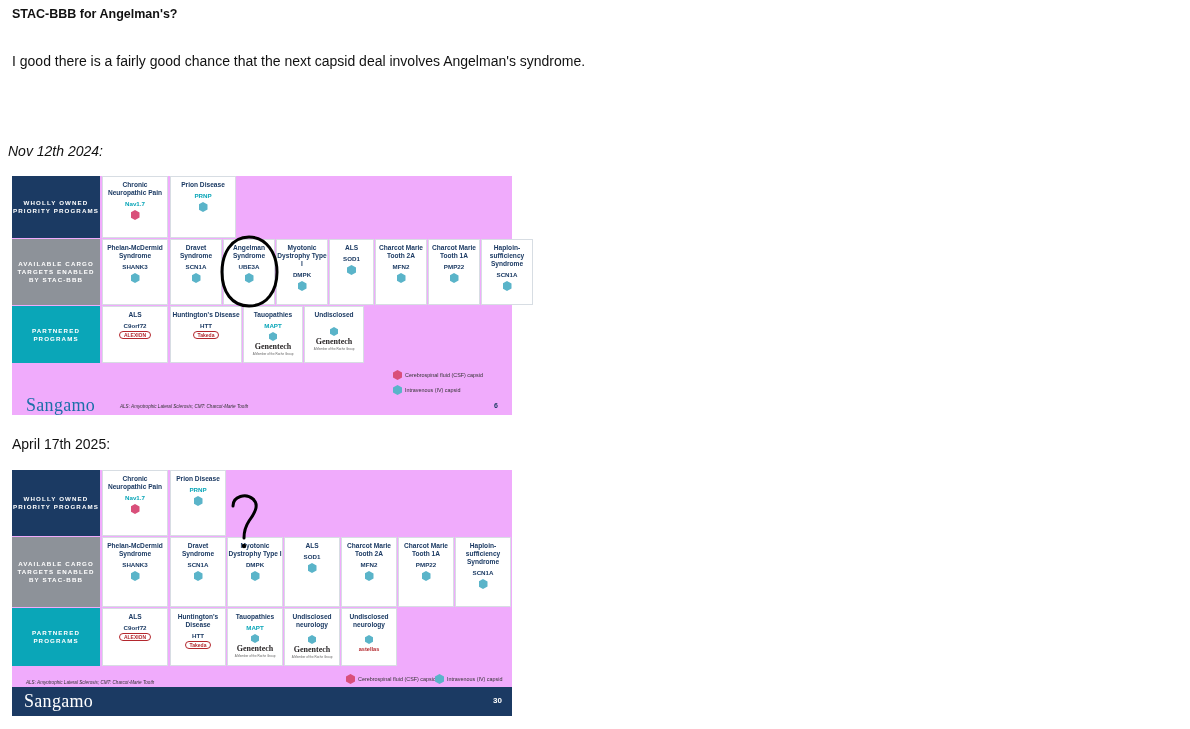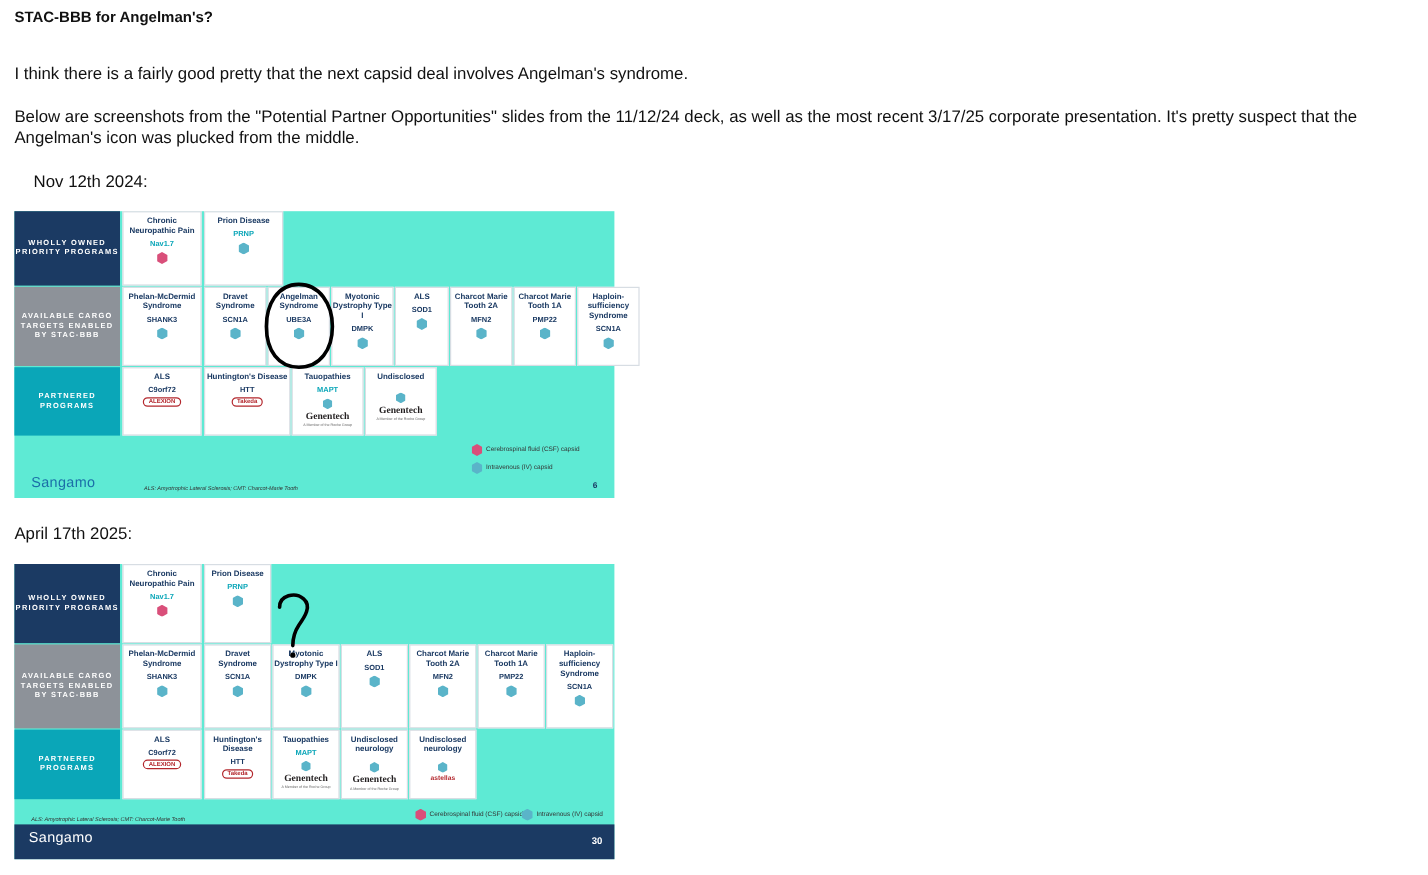--- a/index.html
+++ b/index.html
@@ -6,25 +6,25 @@
   body{
     width:1190px;height:729px;background:#ffffff;
     font-family:"Liberation Sans", sans-serif;
     color:#111;overflow:hidden;position:relative;
   }
   .page{position:relative;width:1190px;height:675px;}
   .post-title{position:absolute;left:12px;top:7px;font-size:12.5px;font-weight:bold;color:#111;}
   .para{position:absolute;font-size:14px;color:#111;line-height:17px;}
   .p1{left:12px;top:53px;}
   .p2{left:12px;top:89px;width:1170px;}
-  .p3{left:28px;top:143px;}
+  .p3{left:8px;top:143px;font-style:italic;}
   .p4{left:12px;top:436px;}
 
   
-  .slide{position:absolute;background:#5eead4;}
+  .slide{position:absolute;background:#f0abfc;}
   .slide1{left:12px;top:176px;width:500px;height:239px;}
   .slide2{left:12px;top:470px;width:500px;height:246px;}
 
   .rowlabel{
     color:#ffffff;font-weight:bold;letter-spacing:1.1px;
     display:flex;align-items:center;justify-content:center;text-align:center;
     font-size:6.2px;line-height:8px;
   }
   .lbl-navy{background:#1b3a63;}
   .lbl-gray{background:#8d9299;}
@@ -44,40 +44,39 @@
   .hex.sm{width:8px;height:9px;}
   .logo-astellas{font-size:5.6px;font-weight:bold;color:#b3272d;margin-top:2px;}
   .logo-gen{font-size:8px;font-weight:bold;color:#231f20;margin-top:1px;font-family:"Liberation Serif",serif;}
   .logo-sub{font-size:3px;color:#666;margin-top:1px;text-align:center;}
   .logo-pill{display:inline-block;border:1px solid #b3272d;border-radius:7px;padding:0 4px;
              font-size:5px;font-weight:bold;color:#b3272d;margin-top:2px;}
 
   .legend{position:absolute;font-size:5.4px;color:#333;display:flex;align-items:center;gap:3px;}
   .legend .hex{margin-top:0;}
 
-  .sangamo{position:absolute;color:#1b6fa8;font-size:12px;font-family:Liberation Sans, sans-serif;letter-spacing:.3px;}
+  .sangamo{position:absolute;color:#1b6fa8;font-size:18px;font-family:Liberation Serif, serif;letter-spacing:.3px;}
   .pagenum{position:absolute;font-size:7px;font-weight:bold;color:#1b3a63;}
   .footnote{position:absolute;font-size:4.6px;color:#333;font-style:italic;}
 
   .slide2 .footbar{position:absolute;left:0;bottom:0;width:500px;height:29px;background:#1b3a63;}
   .slide2 .footbar .sangamo{color:#ffffff;left:12px;top:4px;}
   .slide2 .footbar .pagenum{color:#ffffff;right:10px;top:9px;font-size:8px;}
   .slide2 .footnote2{position:absolute;left:14px;bottom:31px;font-size:4.6px;color:#333;font-style:italic;}
 
   
   .annot{position:absolute;pointer-events:none;}
 </style>
 </head>
 <body>
 
 <div class="page">
 
   <div class="post-title">STAC-BBB for Angelman's?</div>
-  <div class="para p1">I think there is a fairly good pretty that the next capsid deal involves Angelman's syndrome.</div>
-  <div class="para p2">Below are screenshots from the "Potential Partner Opportunities" slides from the 11/12/24 deck, as well as the most recent 3/17/25 corporate presentation.  It's pretty suspect that the Angelman's icon was plucked from the middle.</div>
+  <div class="para p1">I good there is a fairly good chance that the next capsid deal involves Angelman's syndrome.</div>
   <div class="para p3">Nov 12th 2024:</div>
   <div class="para p4">April 17th 2025:</div>
 
   <div class="slide slide1">
 
     <div class="rowlabel lbl-navy" style="position:absolute;left:0;top:0;width:88px;height:62px;">WHOLLY OWNED PRIORITY PROGRAMS</div>
     <div class="rowlabel lbl-gray" style="position:absolute;left:0;top:63px;width:88px;height:66px;">AVAILABLE CARGO TARGETS ENABLED BY STAC-BBB</div>
     <div class="rowlabel lbl-teal" style="position:absolute;left:0;top:130px;width:88px;height:57px;">PARTNERED PROGRAMS</div>
 
     <div class="cell" style="left:90px;top:0;width:66px;height:62px;">

